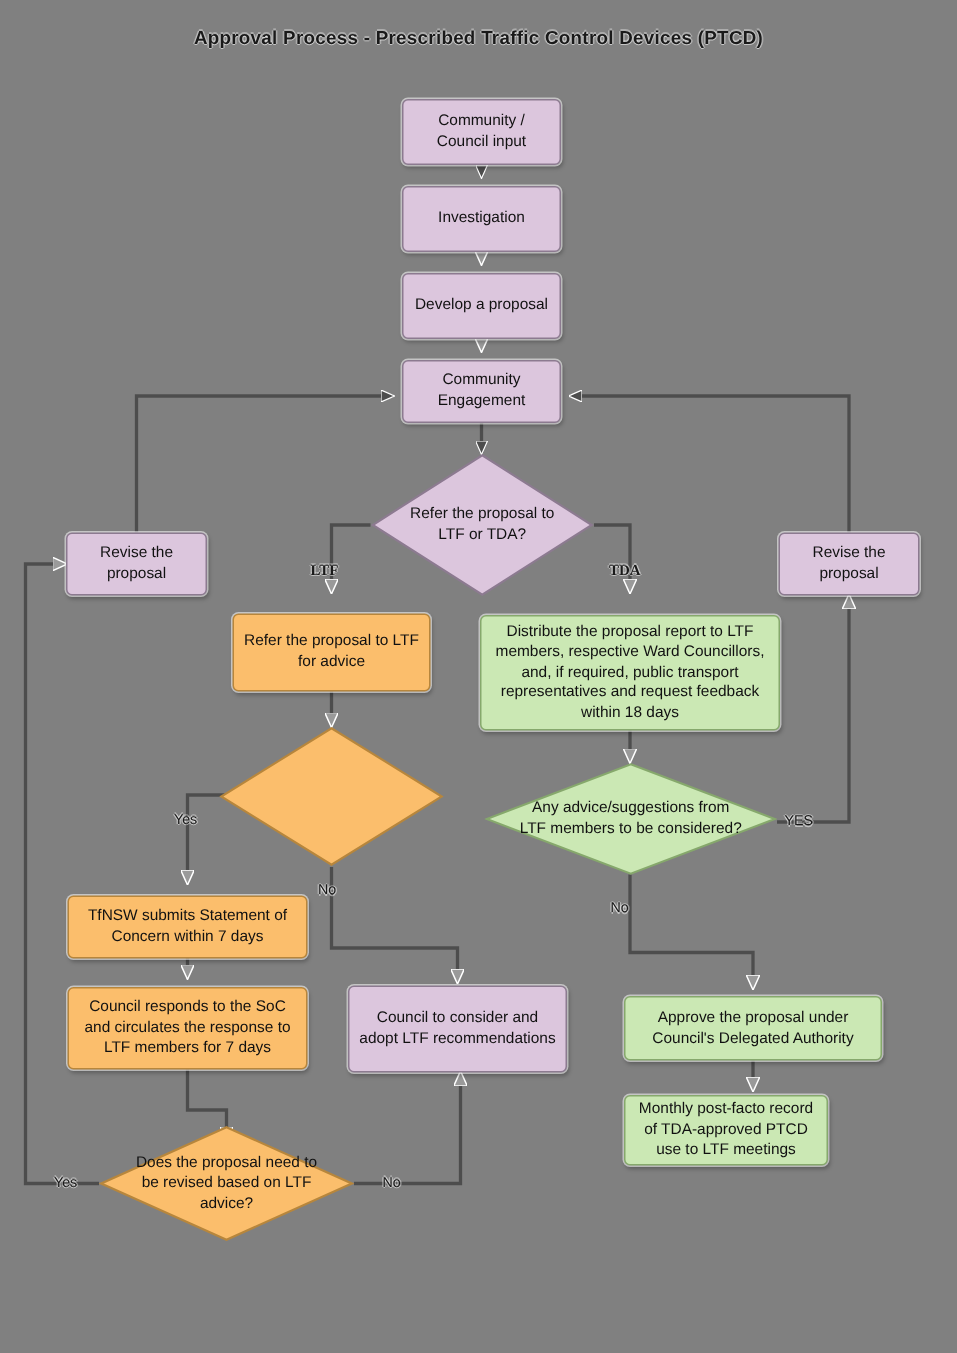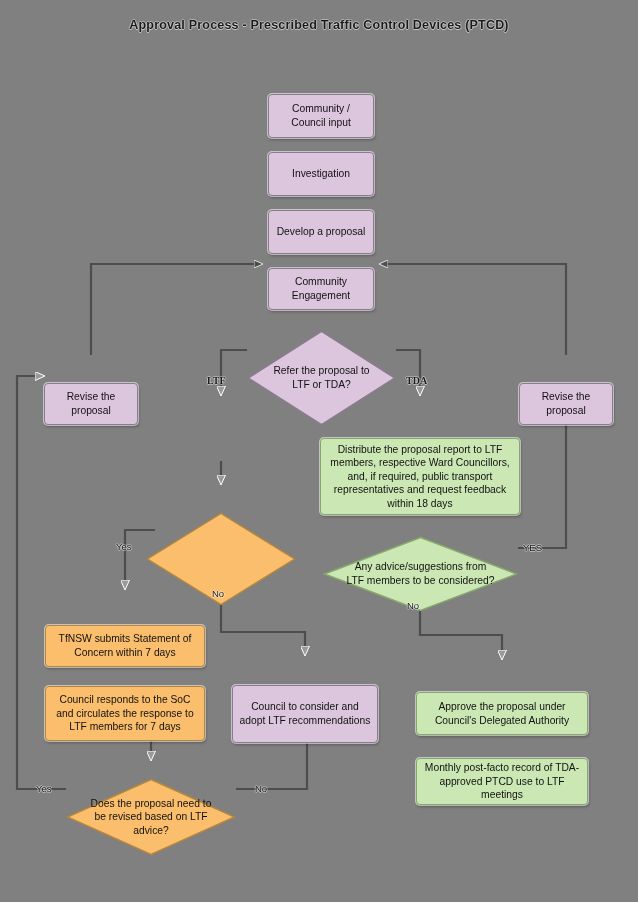--- a/index.html
+++ b/index.html
@@ -25,21 +25,20 @@
   
   .node{
     position:absolute;
     box-sizing:border-box;
     display:flex;align-items:center;justify-content:center;
     text-align:center;
     color:#111;
     font-size:10.3px;
     line-height:1.32;
     z-index:3;
-    margin-top:28px;
   }
   .box{
     border-radius:4px;
     border:1px solid #7b6f80;
     box-shadow:0 0 0 1px rgba(255,255,255,.55), 1px 2px 3px rgba(0,0,0,.28);
     padding:4px 6px;
   }
   .purple{background:#dcc6dd;border-color:#8c7a90;}
   .orange{background:#fbbe6c;border-color:#b7863c;}
   .green {background:#cbe8b4;border-color:#86a86c;}
@@ -145,20 +144,23 @@
   </div>
 
   <div class="node box purple" style="left:44px;top:355px;width:94px;height:42px;">
     <span>Revise the proposal</span>
   </div>
 
   <div class="node box purple" style="left:519px;top:355px;width:94px;height:42px;">
     <span>Revise the proposal</span>
   </div>
 
+  <div class="node box orange" style="left:155px;top:409px;width:132px;height:52px;">
+    <span>Refer the proposal to LTF for advice</span>
+  </div>
 
   <div class="node box green" style="left:320px;top:410px;width:200px;height:77px;">
     <span>Distribute the proposal report to LTF members, respective Ward Councillors, and, if required, public transport representatives and request feedback within 18 days</span>
   </div>
 
   <div class="node diamond" style="left:146px;top:484px;width:150px;height:94px;">
     <svg class="dshape" viewBox="0 0 150 94" preserveAspectRatio="none">
       <polygon points="75,1.5 148.5,47 75,92.5 1.5,47" fill="#fbbe6c" stroke="#b7863c" stroke-width="1.4"></polygon>
     </svg>
   </div>
@@ -179,21 +181,21 @@
   </div>
 
   <div class="node box purple" style="left:232px;top:657px;width:146px;height:58px;">
     <span>Council to consider and adopt LTF recommendations</span>
   </div>
 
   <div class="node box green" style="left:416px;top:664px;width:172px;height:43px;">
     <span>Approve the proposal under Council's Delegated Authority</span>
   </div>
 
-  <div class="node box green" style="left:416px;top:730px;width:172px;height:47px;align-items:center;">
+  <div class="node box green" style="left:416px;top:730px;width:136px;height:47px;align-items:center;">
     <span>Monthly post-facto record of TDA-approved PTCD use to LTF meetings</span>
   </div>
 
   <div class="node diamond" style="left:66px;top:750px;width:170px;height:78px;">
     <svg class="dshape" viewBox="0 0 170 78" preserveAspectRatio="none">
       <polygon points="85,1.5 168.5,39 85,76.5 1.5,39" fill="#fbbe6c" stroke="#b7863c" stroke-width="1.4"></polygon>
     </svg>
     <span class="dtext">Does the proposal need to be revised based on LTF advice?</span>
   </div>
 

